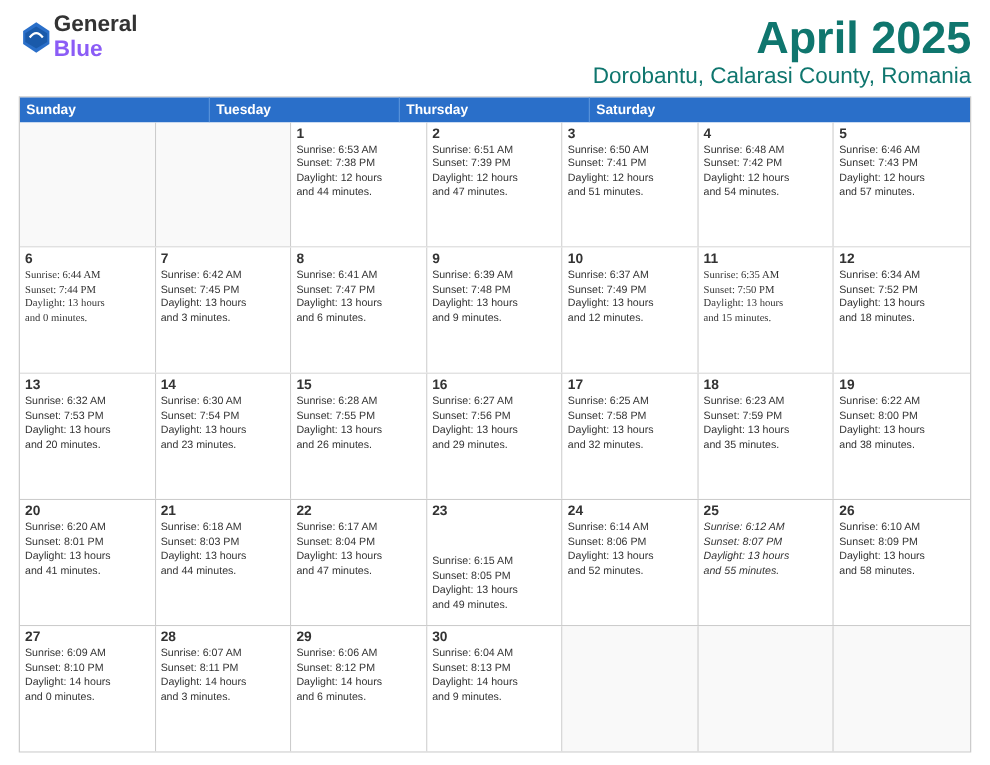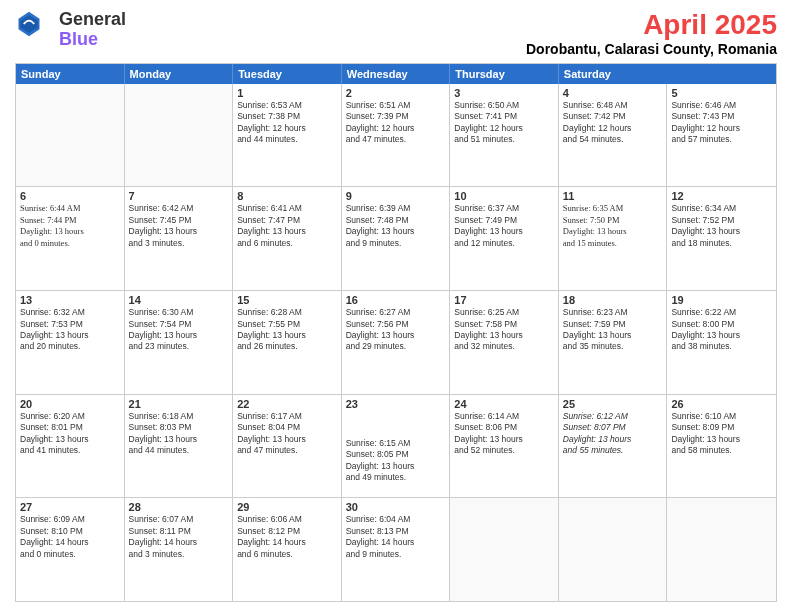--- a/index.html
+++ b/index.html
@@ -18,57 +18,57 @@
       flex-direction: column;
     }
     .header {
       display: flex;
       align-items: flex-start;
       justify-content: space-between;
       margin-bottom: 6px;
     }
     .logo {
       display: flex;
-      align-items: flex-start;
-      gap: 16px;
+      align-items: center;
+      gap: 0;
     }
     .logo-text {
       font-size: 18px;
       font-weight: bold;
       line-height: 1.1;
     }
     .logo-general { color: #333; }
     .logo-blue { color: #8b5cf6; }
     .logo-icon {
       width: 28px;
       height: 28px;
     }
     .title-section {
       text-align: right;
     }
     .month-title {
-      font-size: 28px;
+      font-size: 36px;
       font-weight: bold;
-      color: #ef4444;
+      color: #0f766e;
       line-height: 1.1;
     }
     .location-title {
-      font-size: 14px;
-      color: #000000;
-      font-weight: bold;
+      font-size: 18px;
+      color: #0f766e;
+      font-weight: normal;
     }
     .calendar {
       flex: 1;
       display: flex;
       flex-direction: column;
       border: 1px solid #ccc;
     }
     .cal-header {
       display: grid;
-      grid-template-columns: repeat(7, 1fr);
+      grid-template-columns: repeat(5, 1fr);
       background: #2a6fc9;
     }
     .cal-header-cell {
       color: #fff;
       font-size: 11px;
       font-weight: bold;
       padding: 4px 5px;
       text-align: left;
       border-right: 1px solid #5590d9;
     }
@@ -126,23 +126,21 @@
     </div>
     <div class="title-section">
       <div class="month-title">April 2025</div>
       <div class="location-title">Dorobantu, Calarasi County, Romania</div>
     </div>
   </div>
 
   <div class="calendar">
     <div class="cal-header">
     <div class="cal-header-cell">Sunday</div>
-        <div class="cal-header-cell">Monday</div>
         <div class="cal-header-cell">Tuesday</div>
-        <div class="cal-header-cell">Wednesday</div>
         <div class="cal-header-cell">Thursday</div>
         <div class="cal-header-cell">Saturday</div>
       </div>
     <div class="cal-body">
     <div class="cal-row">
           <div class="cal-cell empty"></div>
           <div class="cal-cell empty"></div>
           <div class="cal-cell">
             <div class="day-number">1</div>
             <div class="day-info" style="white-space: pre-line;">Sunrise: 6:53 AM

